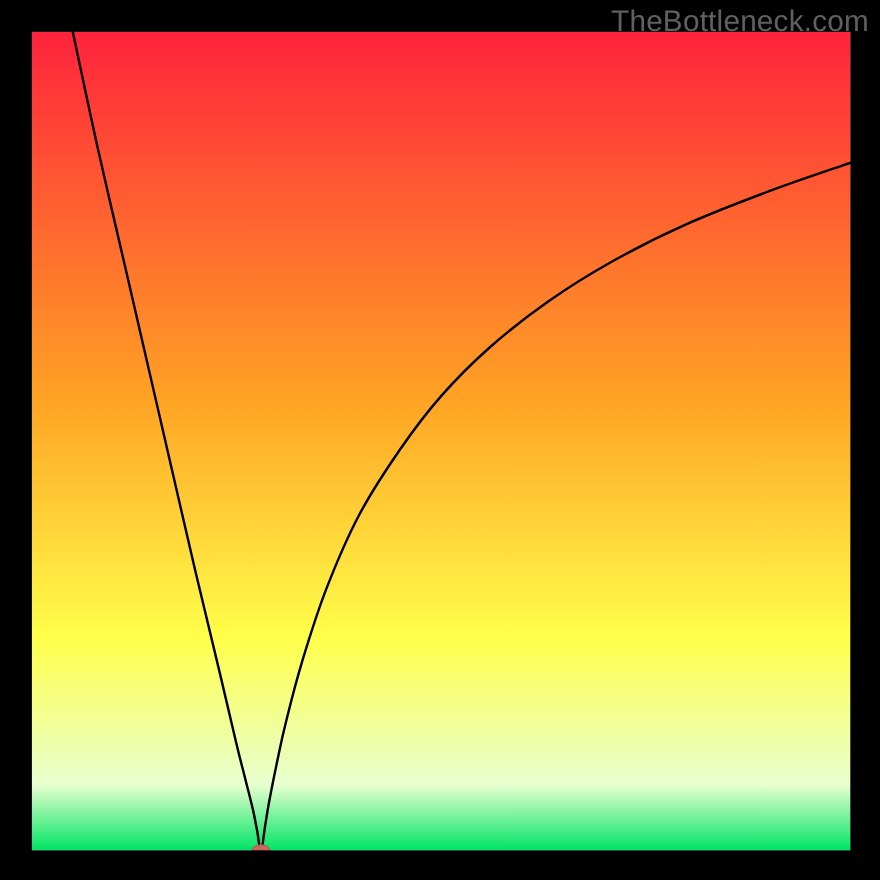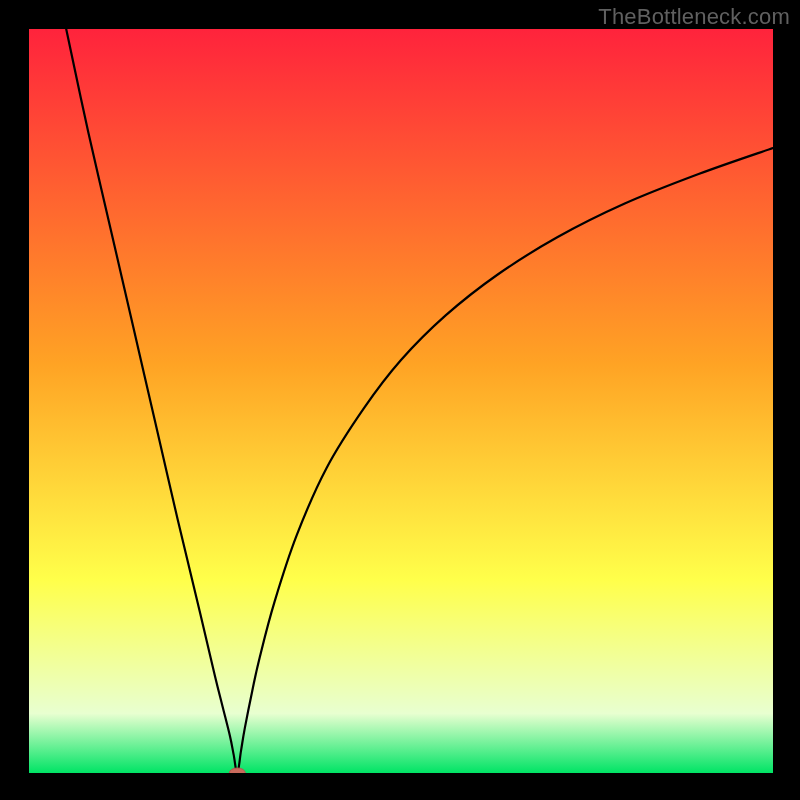--- a/index.html
+++ b/index.html
@@ -13,21 +13,21 @@
   }
   .wrap {
     position: relative;
     width: 800px;
     height: 800px;
   }
   .watermark {
     position: absolute;
     top: 4px;
     right: 10px;
-    font-size: 22px;
+    font-size: 27px;
     font-weight: 400;
     color: #606060;
     letter-spacing: 0.2px;
   }
   svg {
     display: block;
   }
 </style>
 </head>
 <body>

